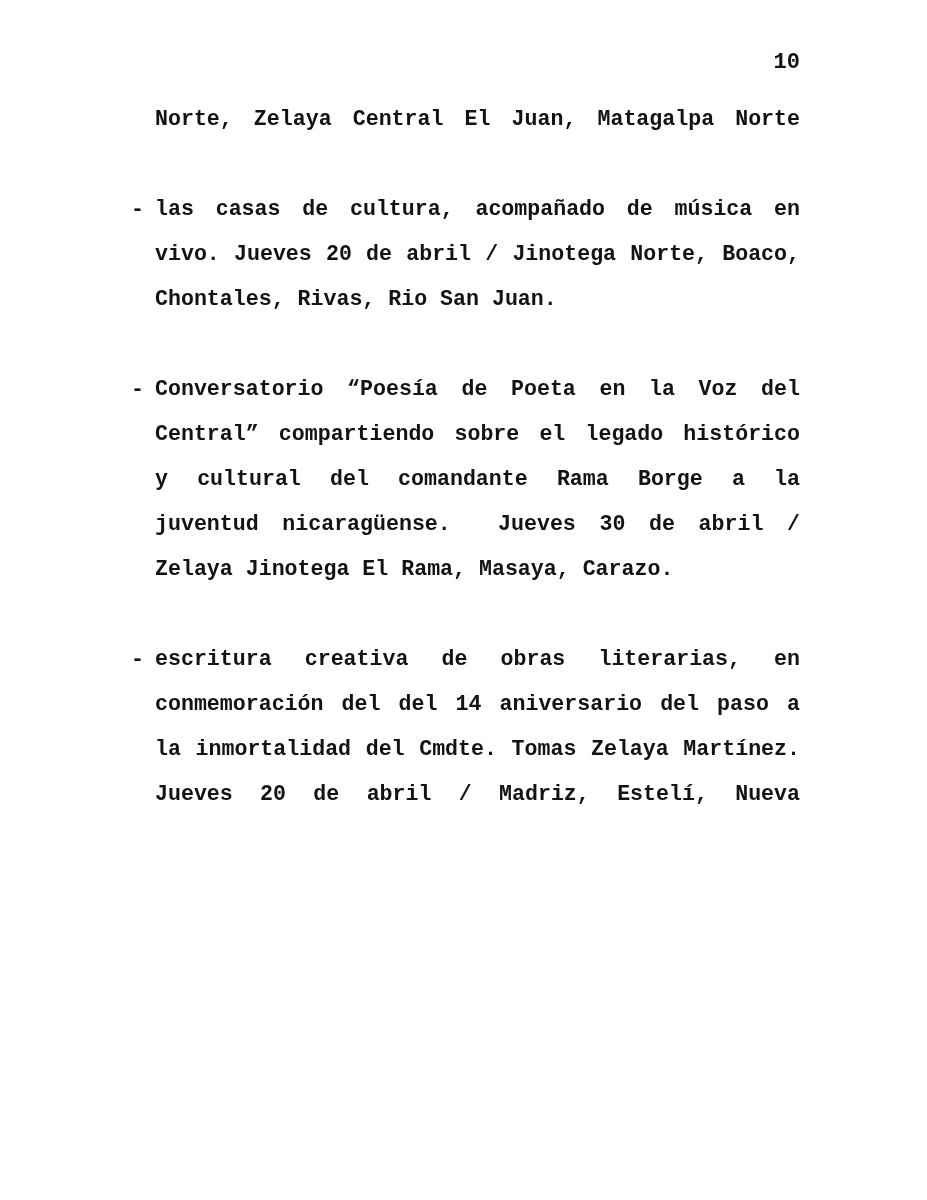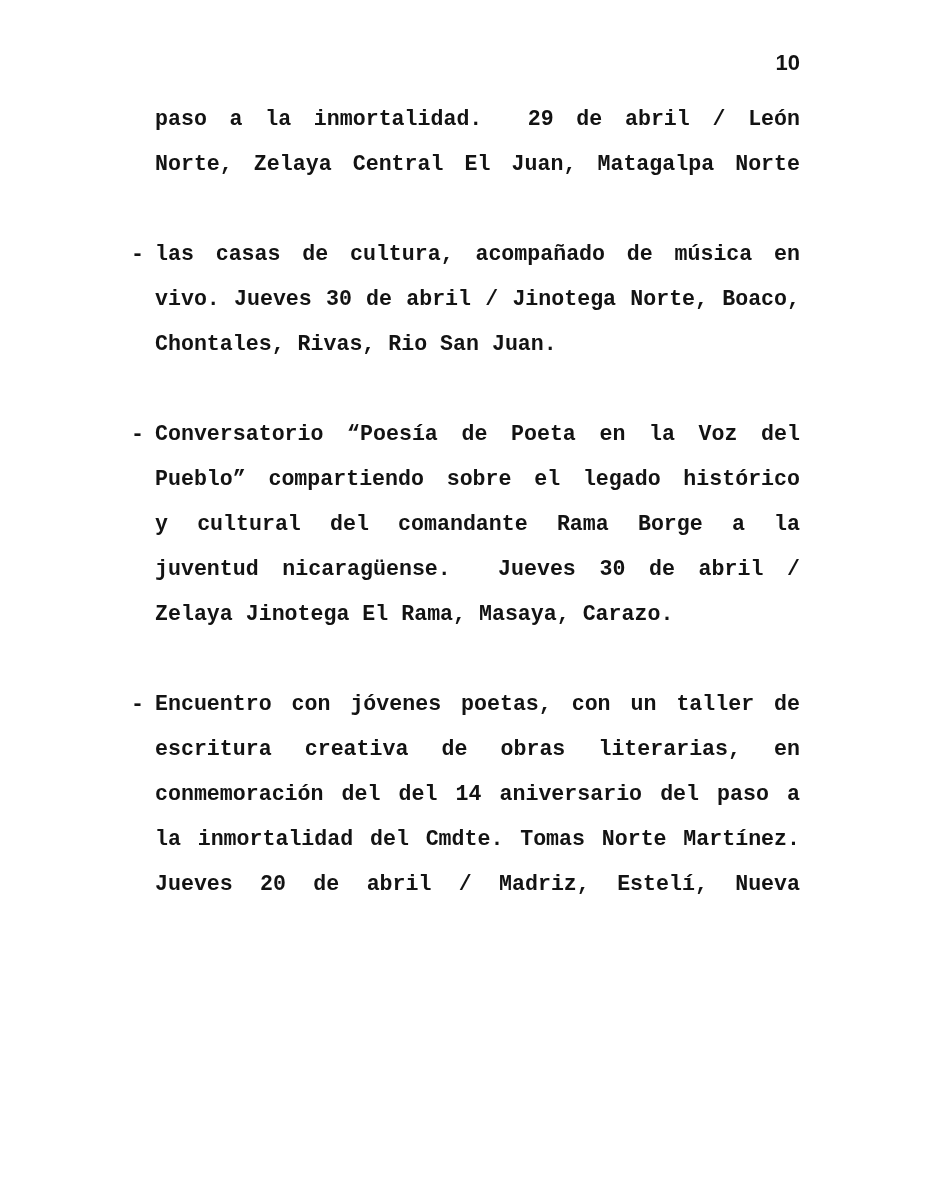--- a/index.html
+++ b/index.html
@@ -16,21 +16,21 @@
     font-family: "Liberation Mono", "DejaVu Sans Mono", monospace;
     font-weight: 700;
     color: #131313;
   }
   .page-number {
     position: absolute;
     top: 50px;
     left: 0;
     width: 800px;
     text-align: right;
-    font-family: Liberation Sans, sans-serif;
+    font-family: Liberation Mono, monospace;
     font-size: 22px;
     font-weight: 700;
     line-height: 26px;
   }
   .content {
     position: absolute;
     left: 155px;
     top: 97px;
     width: 645px;
     font-size: 21.6px;
@@ -57,39 +57,37 @@
     text-align-last: justify;
   }
 </style>
 </head>
 <body>
 
 <div class="page">
   <div class="page-number">10</div>
   <div class="content">
       <div class="para">
-        <div class="line justified">paso a la inmortalidad.&nbsp; 29 de abril / León</div>
         <div class="line justified">Norte, Zelaya Central El Juan, Matagalpa Norte</div>
       </div>
       <div class="para">
         <span class="dash">-</span>
         <div class="line justified">las casas de cultura, acompañado de música en</div>
-        <div class="line justified">vivo. Jueves 30 de abril / Jinotega Norte, Boaco,</div>
+        <div class="line justified">vivo. Jueves 20 de abril / Jinotega Norte, Boaco,</div>
         <div class="line">Chontales, Rivas, Rio San Juan.</div>
       </div>
       <div class="para">
         <span class="dash">-</span>
         <div class="line justified">Conversatorio “Poesía de Poeta en la Voz del</div>
-        <div class="line justified">Pueblo” compartiendo sobre el legado histórico</div>
+        <div class="line justified">Central” compartiendo sobre el legado histórico</div>
         <div class="line justified">y cultural del comandante Rama Borge a la</div>
         <div class="line justified">juventud nicaragüense.&nbsp; Jueves 30 de abril /</div>
         <div class="line">Zelaya Jinotega El Rama, Masaya, Carazo.</div>
       </div>
       <div class="para">
         <span class="dash">-</span>
-        <div class="line justified">Encuentro con jóvenes poetas, con un taller de</div>
         <div class="line justified">escritura creativa de obras literarias, en</div>
         <div class="line justified">conmemoración del del 14 aniversario del paso a</div>
-        <div class="line justified">la inmortalidad del Cmdte. Tomas Norte Martínez.</div>
+        <div class="line justified">la inmortalidad del Cmdte. Tomas Zelaya Martínez.</div>
         <div class="line justified">Jueves 20 de abril / Madriz, Estelí, Nueva</div>
       </div>
     </div>
 </div>
 
 </body></html>

